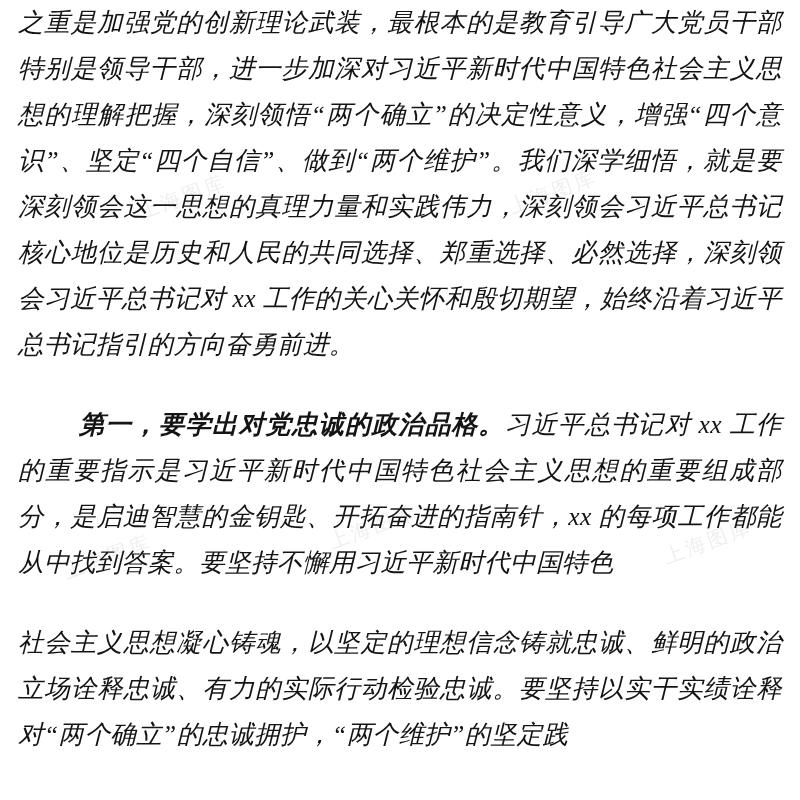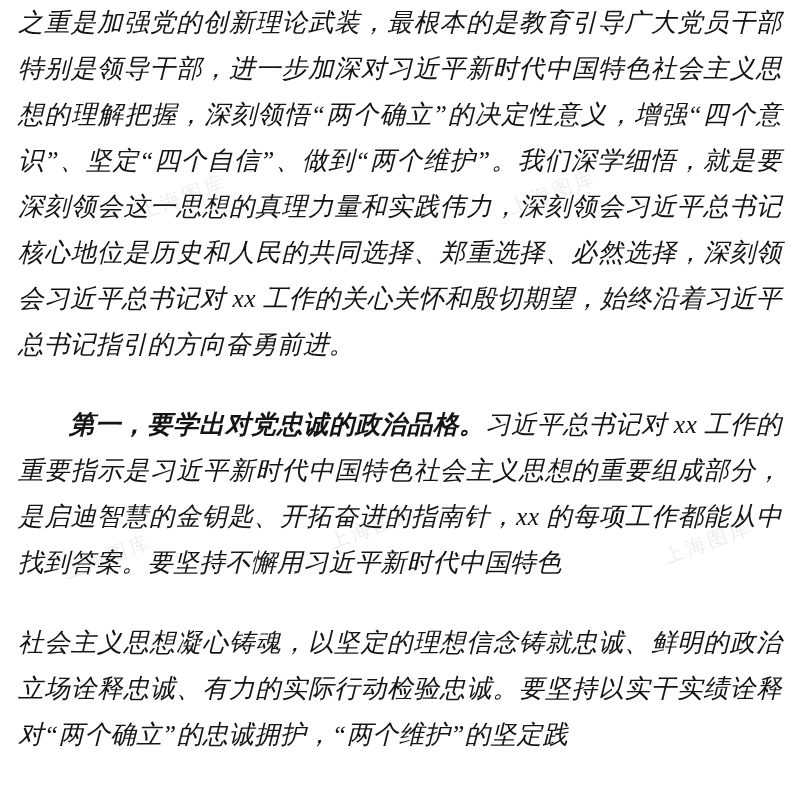--- a/index.html
+++ b/index.html
@@ -41,20 +41,21 @@
     font-style: italic;
   }
   p.indent {
     text-indent: 2em;
   }
   p.gap-after {
     margin-bottom: 34px;
   }
   .bold-run {
     font-weight: bold;
+    margin-left: 10px;
   }
   
   .watermark-layer {
     position: absolute;
     left: 0;
     top: 0;
     width: 800px;
     height: 800px;
     z-index: 1;
     pointer-events: none;

